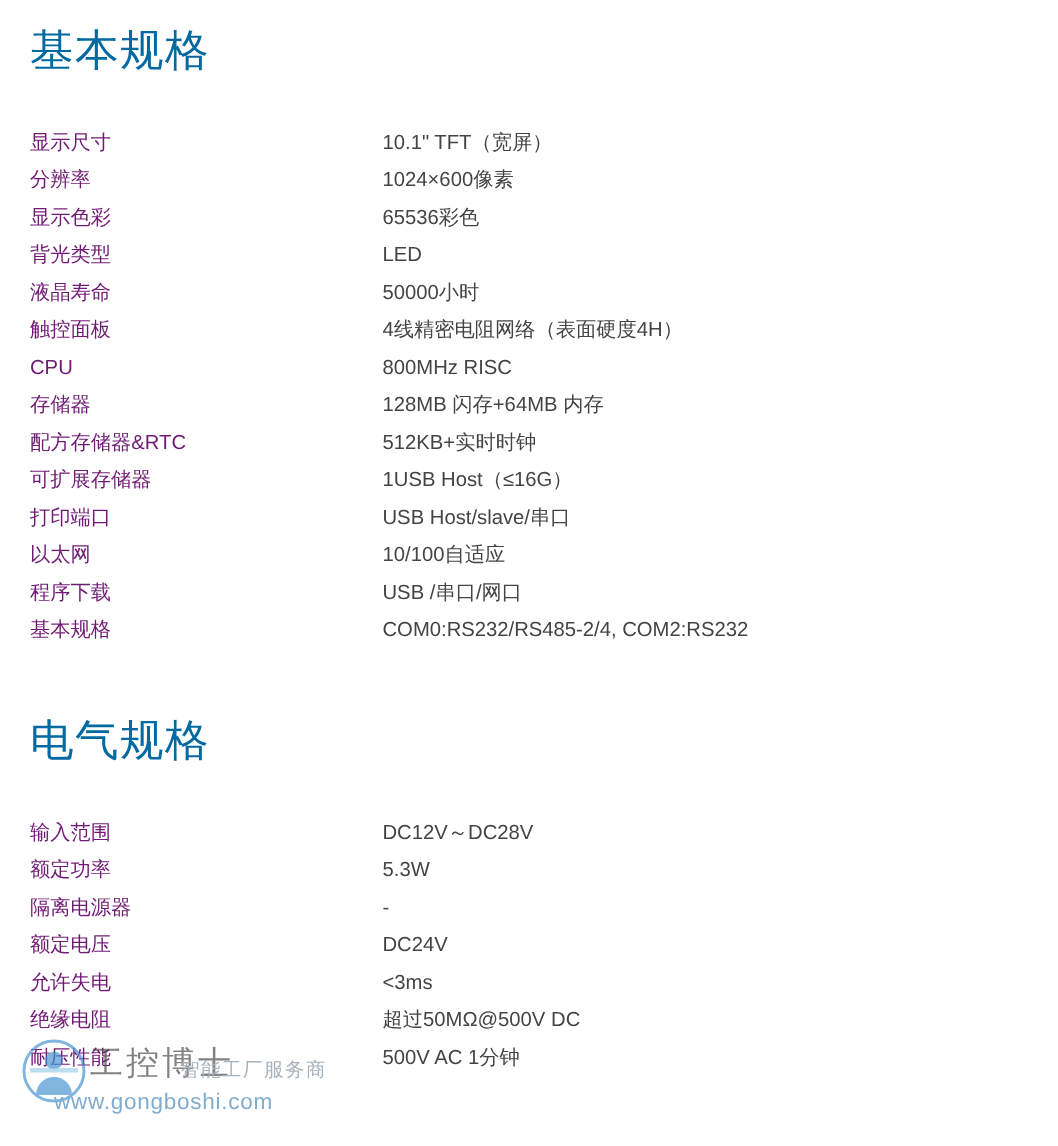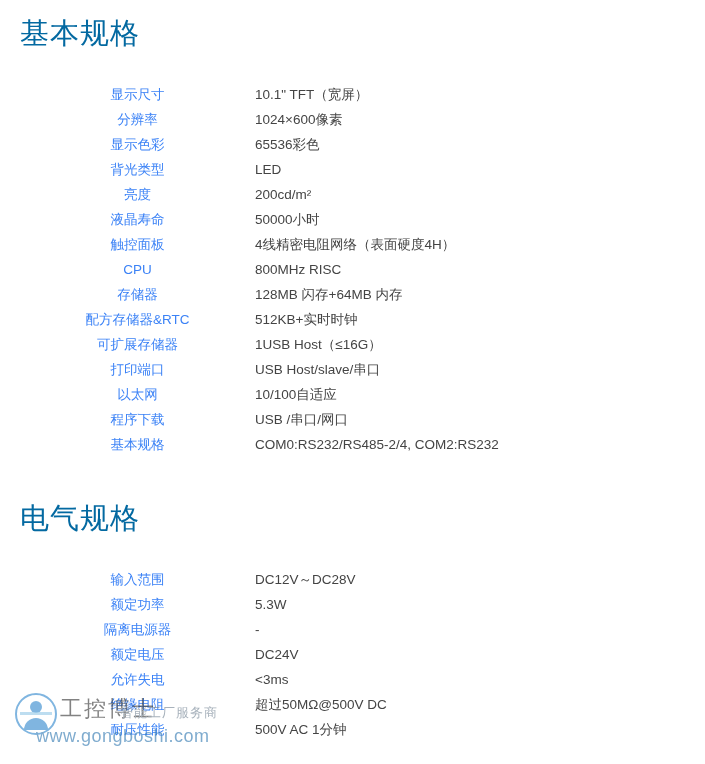--- a/index.html
+++ b/index.html
@@ -49,22 +49,21 @@
   }
   .spec-table td {
     padding: 0;
     vertical-align: top;
     font-size: 13.5px;
     line-height: 25px;
     white-space: nowrap;
   }
   td.label {
     width: 235px;
-    color: #3b82f6;
-    text-align: center;
+    color: #701a75;
   }
   td.value {
     color: #444;
   }
   
   .watermark {
     position: absolute;
     left: 8px;
     bottom: 8px;
     width: 260px;
@@ -95,21 +94,21 @@
     top: 14px;
     font-size: 13px;
     color: #7a8a99;
     letter-spacing: 1px;
     white-space: nowrap;
   }
   .wm-url {
     position: absolute;
     left: 28px;
     top: 36px;
-    font-size: 18px;
+    font-size: 15px;
     color: #3b7fb5;
     letter-spacing: 0.5px;
     white-space: nowrap;
   }
 </style>
 </head>
 <body>
 
 <div class="page">
 
@@ -125,24 +124,20 @@
           <td class="label">分辨率</td>
           <td class="value">1024×600像素</td>
         </tr>
         <tr>
           <td class="label">显示色彩</td>
           <td class="value">65536彩色</td>
         </tr>
         <tr>
           <td class="label">背光类型</td>
           <td class="value">LED</td>
-        </tr>
-        <tr>
-          <td class="label">亮度</td>
-          <td class="value">200cd/m²</td>
         </tr>
         <tr>
           <td class="label">液晶寿命</td>
           <td class="value">50000小时</td>
         </tr>
         <tr>
           <td class="label">触控面板</td>
           <td class="value">4线精密电阻网络（表面硬度4H）</td>
         </tr>
         <tr>

